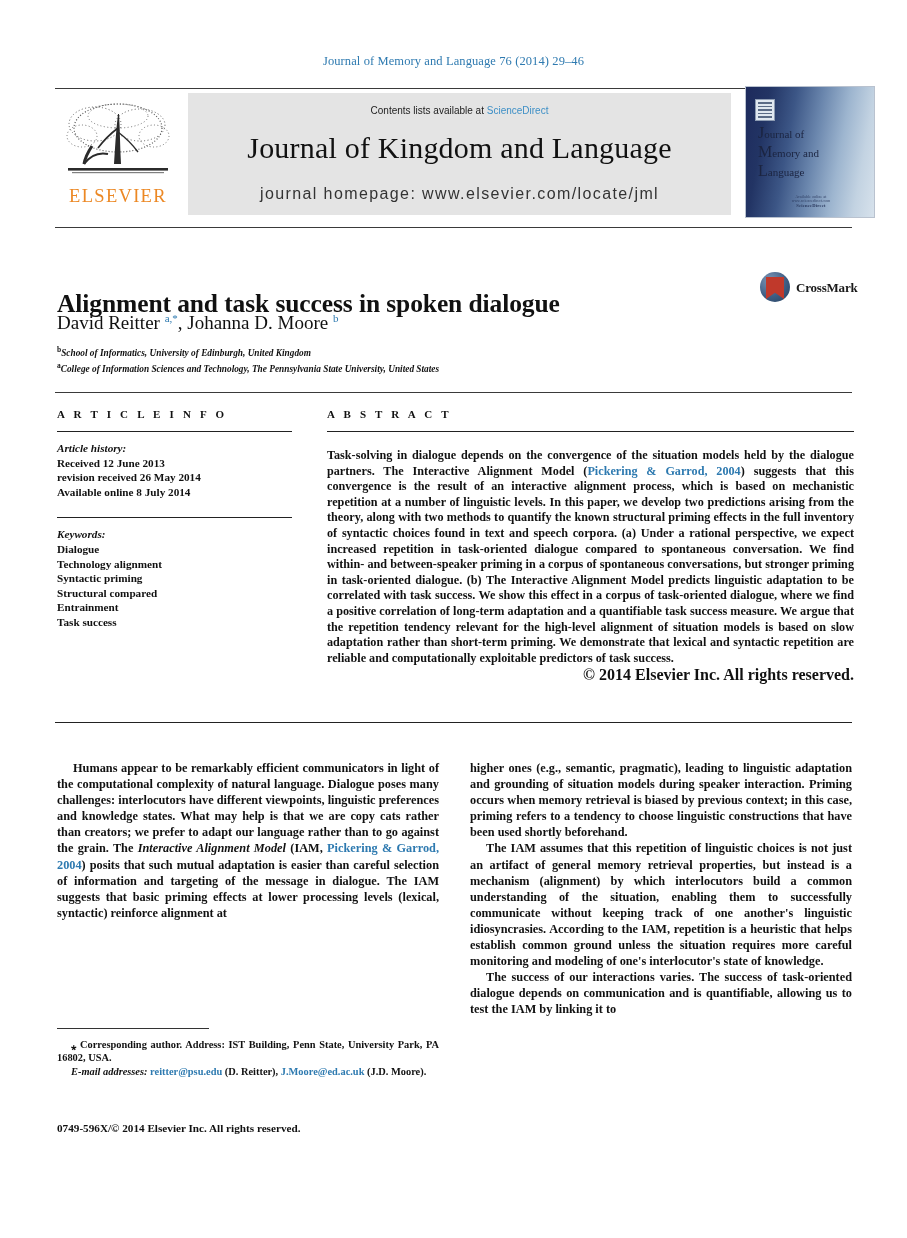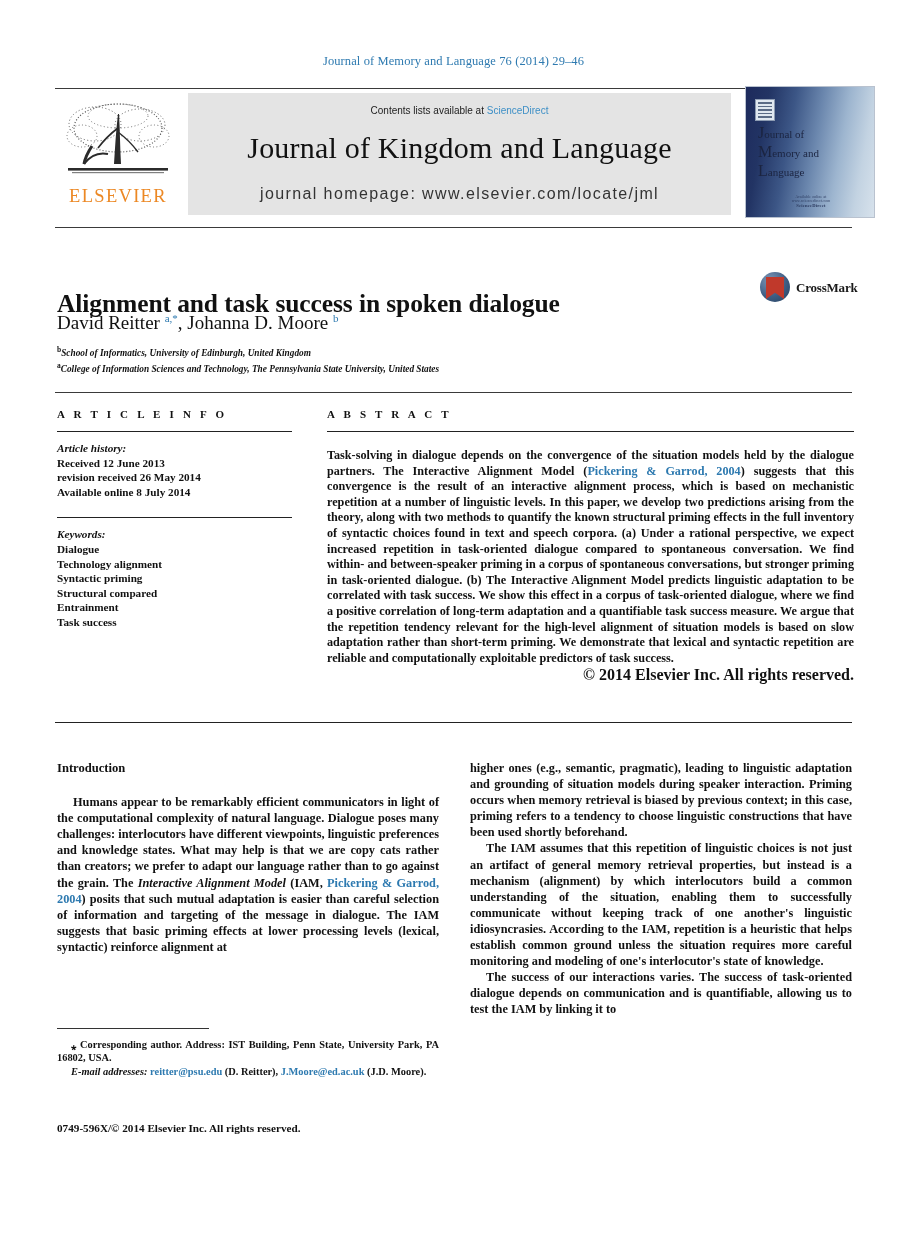--- a/index.html
+++ b/index.html
@@ -443,21 +443,20 @@
   <div class="col-abs">
     <div class="sec-head">A B S T R A C T</div>
     <div class="hr-thin"></div>
     <div class="abs-body"><span>Task-solving in dialogue depends on the convergence of the situation models held by the dialogue partners. The Interactive Alignment Model (</span><span class="cite-link">Pickering &amp; Garrod, 2004</span><span>) suggests that this convergence is the result of an interactive alignment process, which is based on mechanistic repetition at a number of linguistic levels. In this paper, we develop two predictions arising from the theory, along with two methods to quantify the known structural priming effects in the full inventory of syntactic choices found in text and speech corpora. (a) Under a rational perspective, we expect increased repetition in task-oriented dialogue compared to spontaneous conversation. We find within- and between-speaker priming in a corpus of spontaneous conversations, but stronger priming in task-oriented dialogue. (b) The Interactive Alignment Model predicts linguistic adaptation to be correlated with task success. We show this effect in a corpus of task-oriented dialogue, where we find a positive correlation of long-term adaptation and a quantifiable task success measure. We argue that the repetition tendency relevant for the high-level alignment of situation models is based on slow adaptation rather than short-term priming. We demonstrate that lexical and syntactic repetition are reliable and computationally exploitable predictors of task success.</span></div>
     <div class="abs-copy">© 2014 Elsevier Inc. All rights reserved.</div>
   </div>
 
   <div class="rule-body-top"></div>
 
   <div class="body-col left">
-    <div class="h2">Introduction</div>
     <p><span>Humans appear to be remarkably efficient communicators in light of the computational complexity of natural language. Dialogue poses many challenges: interlocutors have different viewpoints, linguistic preferences and knowledge states. What may help is that we are copy cats rather than creators; we prefer to adapt our language rather than to go against the grain. The </span><i>Interactive Alignment Model</i><span> (IAM, </span><span class="cite-link">Pickering &amp; Garrod, 2004</span><span>) posits that such mutual adaptation is easier than careful selection of information and targeting of the message in dialogue. The IAM suggests that basic priming effects at lower processing levels (lexical, syntactic) reinforce alignment at</span></p>
   </div>
 
   <div class="body-col right">
     <p class="noindent">higher ones (e.g., semantic, pragmatic), leading to linguistic adaptation and grounding of situation models during speaker interaction. Priming occurs when memory retrieval is biased by previous context; in this case, priming refers to a tendency to choose linguistic constructions that have been used shortly beforehand.</p>
     <p>The IAM assumes that this repetition of linguistic choices is not just an artifact of general memory retrieval properties, but instead is a mechanism (alignment) by which interlocutors build a common understanding of the situation, enabling them to successfully communicate without keeping track of one another's linguistic idiosyncrasies. According to the IAM, repetition is a heuristic that helps establish common ground unless the situation requires more careful monitoring and modeling of one's interlocutor's state of knowledge.</p>
     <p>The success of our interactions varies. The success of task-oriented dialogue depends on communication and is quantifiable, allowing us to test the IAM by linking it to</p>
   </div>
 
   <div class="fn-rule"></div>

